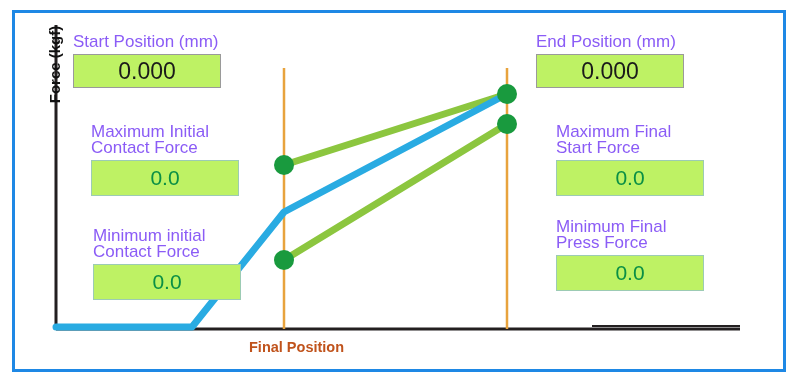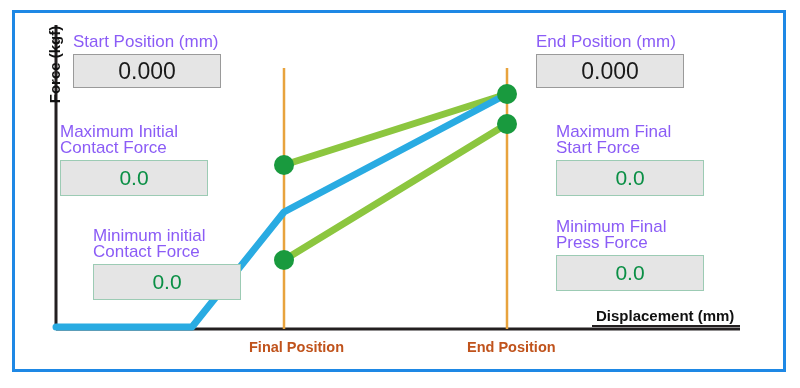--- a/index.html
+++ b/index.html
@@ -80,39 +80,39 @@
     color: #8b5cf6;
     line-height: 16px;
     white-space: pre-line;
   }
   .field-box {
     margin-top: 4px;
     box-sizing: border-box;
     display: flex;
     align-items: center;
     justify-content: center;
-    background: #e5e5e5;
+    background: #bef264;
   }
   .field-box.plain {
     border: 1px solid #9a9a9a;
     height: 34px;
     font-size: 23px;
     color: #1a1a1a;
   }
   .field-box.green {
     border: 1px solid #9ccbb4;
     height: 36px;
     font-size: 21px;
     color: #0a8f45;
     text-align: center;
   }
 
   
   #field-start-position { left: 73px; top: 34px; width: 148px; }
-  #field-max-initial    { left: 60px; top: 124px; width: 148px; }
+  #field-max-initial    { left: 91px; top: 124px; width: 148px; }
   #field-min-initial    { left: 73px; top: 228px; width: 148px; margin-left: 20px; }
   #field-end-position   { left: 536px; top: 34px; width: 148px; }
   #field-max-final      { left: 556px; top: 124px; width: 148px; }
   #field-min-final      { left: 556px; top: 219px; width: 148px; }
 
   
   .marker-label {
     position: absolute;
     font-size: 14.5px;
     font-weight: bold;
@@ -146,21 +146,20 @@
     <circle cx="284" cy="165" r="10" fill="#199A3E"></circle>
     <circle cx="284" cy="260" r="10" fill="#199A3E"></circle>
     <circle cx="507" cy="94" r="10" fill="#199A3E"></circle>
     <circle cx="507" cy="124" r="10" fill="#199A3E"></circle>
 
     <line x1="592" y1="326" x2="740" y2="326" stroke="#231f20" stroke-width="2"></line>
   </svg>
 
   <div class="y-axis-label">Force (kgf)</div>
 
-  <div class="x-axis-label">Displacement (mm)</div>
 
   <div class="field" id="field-start-position">
     <div class="field-label">Start Position (mm)</div>
     <div class="field-box plain">0.000</div>
   </div>
 
   <div class="field" id="field-max-initial">
     <div class="field-label">Maximum Initial
 Contact Force</div>
     <div class="field-box green">0.0</div>
@@ -183,15 +182,14 @@
     <div class="field-box green">0.0</div>
   </div>
 
   <div class="field" id="field-min-final">
     <div class="field-label">Minimum Final
 Press Force</div>
     <div class="field-box green">0.0</div>
   </div>
 
   <div class="marker-label" id="marker-label-start">Final Position</div>
-  <div class="marker-label" id="marker-label-end">End Position</div>
 
 </div>
 
 </body></html>

